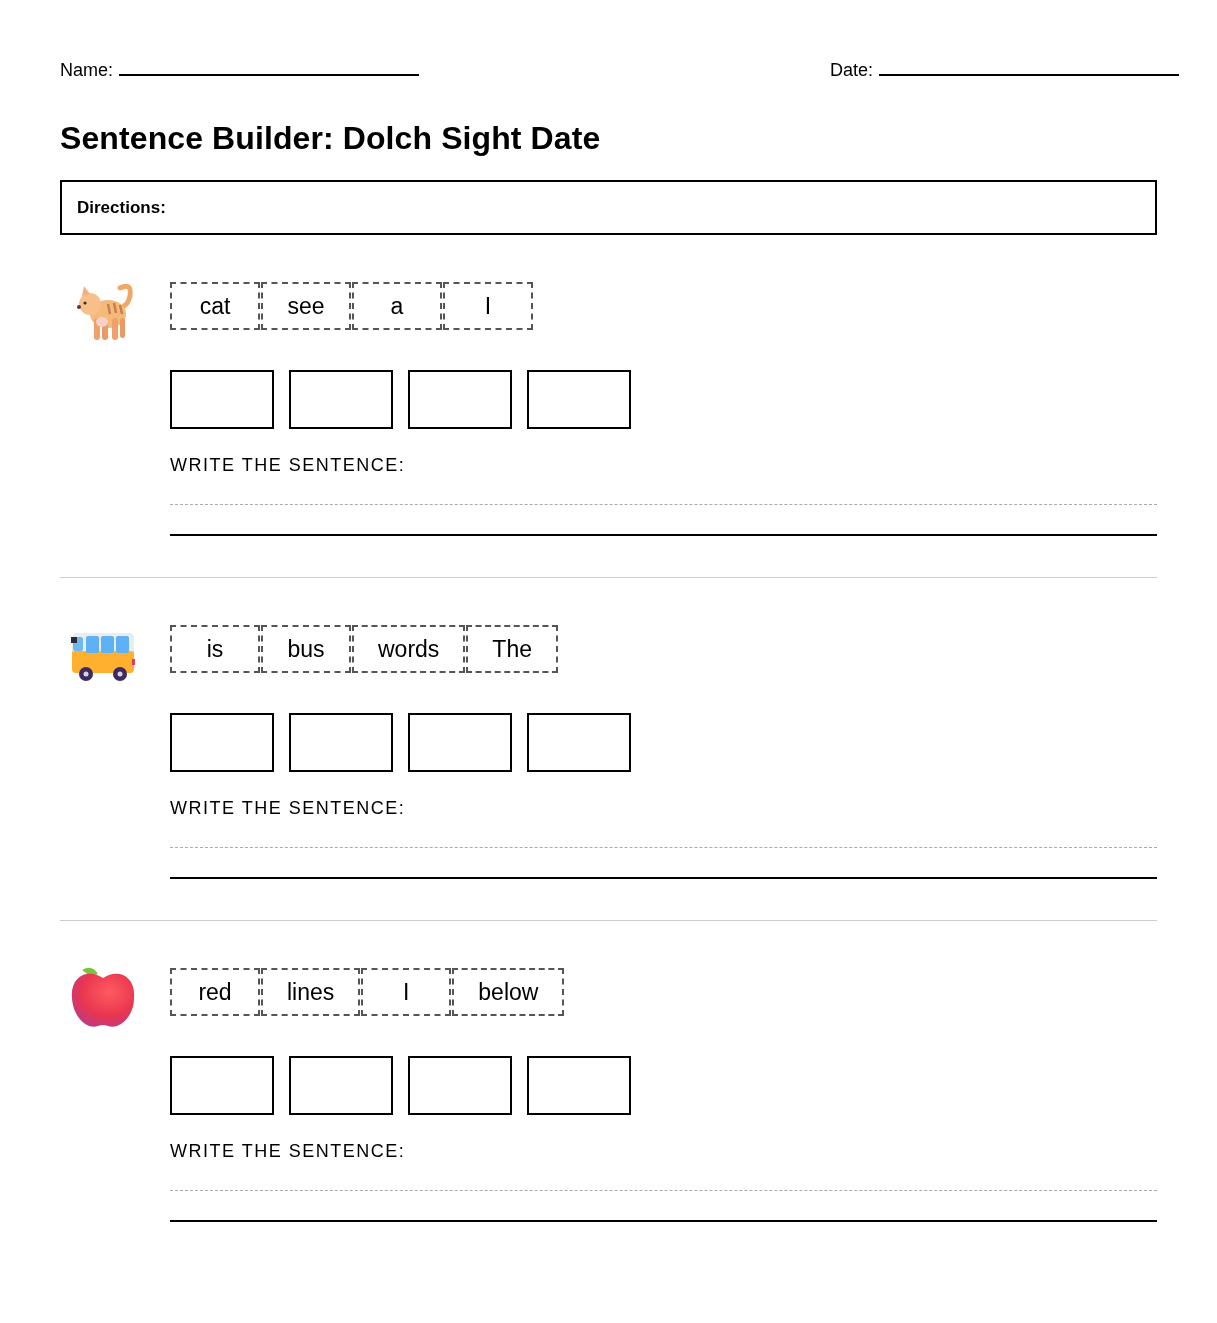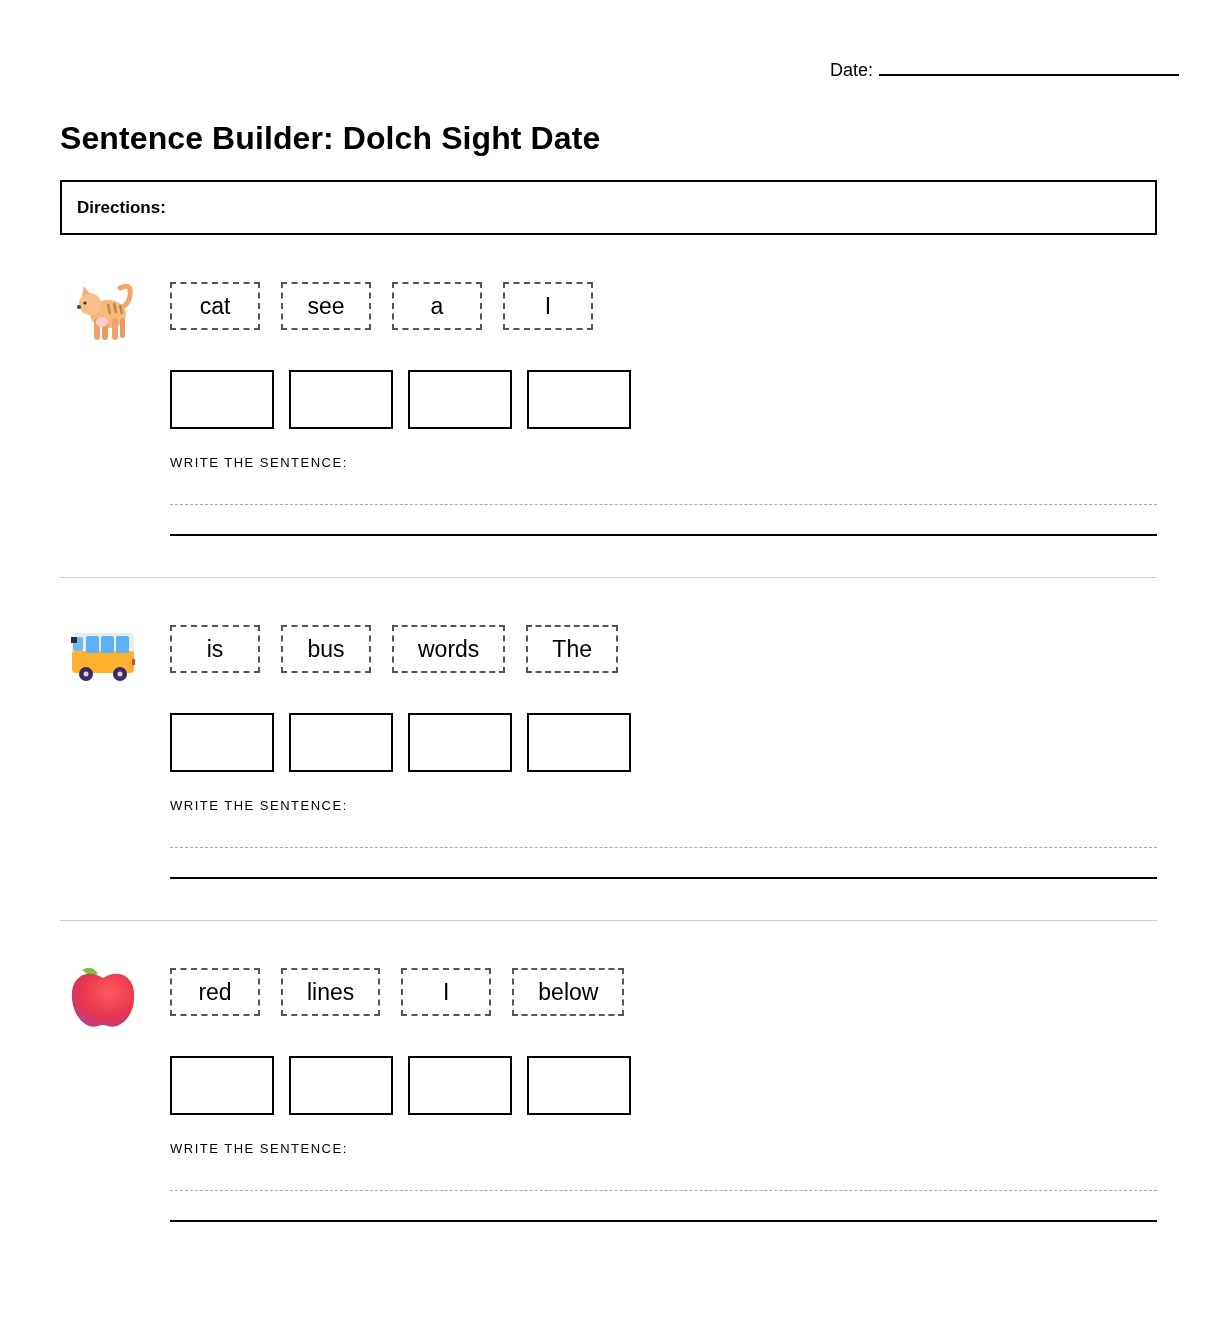--- a/index.html
+++ b/index.html
@@ -25,45 +25,49 @@
   }
   .directions b { margin-right: 12px; }
 
   .section { position: absolute; left: 0; width: 1097px; }
   .section.s1 { top: 270px; }
   .section.s2 { top: 613px; }
   .section.s3 { top: 956px; }
 
   .pic { position: absolute; left: 8px; top: 8px; width: 70px; height: 70px; }
 
-  .cards { position: absolute; left: 110px; top: 12px; display: flex; gap: 21px; }
+  .cards { position: absolute; left: 110px; top: 12px; display: flex; gap: 1px; }
   .card {
     height: 48px; min-width: 90px; padding: 0 24px; box-sizing: border-box;
     border: 2px dashed #555; display: flex; align-items: center; justify-content: center;
     font-size: 23px;
   }
 
   .boxes { position: absolute; left: 110px; top: 100px; display: flex; gap: 15px; }
   .box { width: 104px; height: 59px; border: 2px solid #000; box-sizing: border-box; }
 
-  .write-label { position: absolute; left: 110px; top: 185px; font-size: 13px; letter-spacing: 1.5px; }
+  .write-label { position: absolute; left: 110px; top: 185px; font-size: 18px; letter-spacing: 1.5px; }
 
   .dotted-line { position: absolute; left: 110px; top: 234px; width: 987px; border-top: 1px dashed #aaa; }
   .solid-line { position: absolute; left: 110px; top: 264px; width: 987px; border-top: 2px solid #000; }
 
   .divider { position: absolute; left: 0; width: 1097px; border-top: 1px solid #ccc; }
   .divider.d1 { top: 577px; }
   .divider.d2 { top: 920px; }
 </style>
 </head>
 <body>
 
 <div class="page">
 
   <div class="header-row">
+    <div class="name-field">
+      <span>Name:</span>
+      <span class="field-line"></span>
+    </div>
     <div class="date-field">
       <span>Date:</span>
       <span class="field-line"></span>
     </div>
   </div>
 
   <h1 class="title">Sentence Builder: Dolch Sight Date</h1>
 
   <div class="directions">
     <b>Directions:</b>

